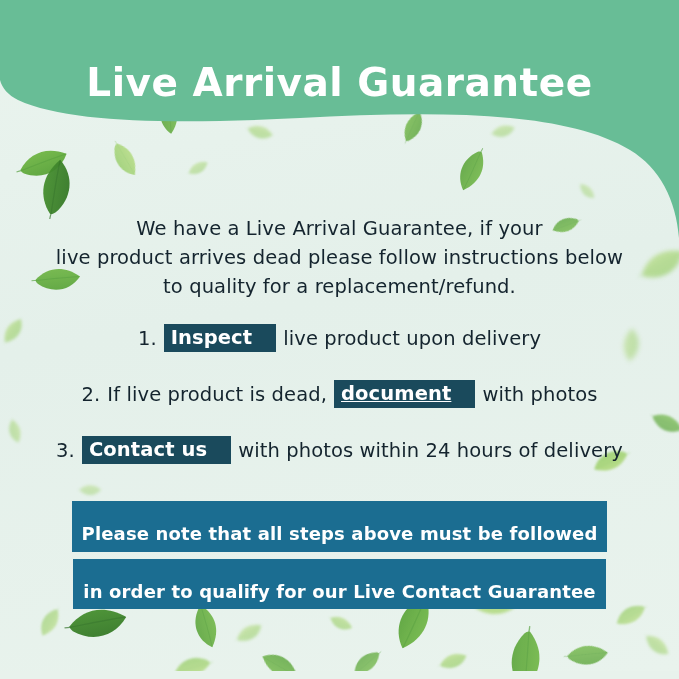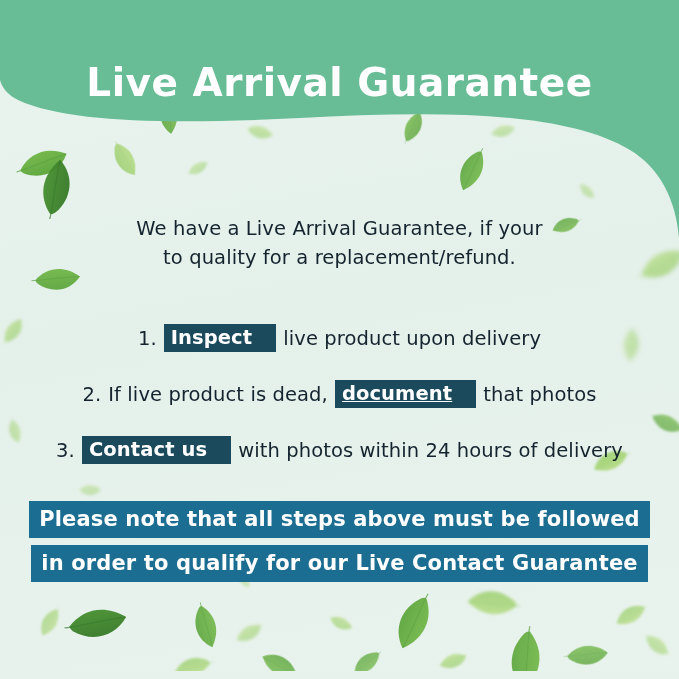--- a/index.html
+++ b/index.html
@@ -123,23 +123,23 @@
     left: 0;
     width: 679px;
     display: flex;
     flex-direction: column;
     align-items: center;
   }
   .notice-bar {
     background: #1b6d91;
     color: #ffffff;
     font-weight: 700;
-    font-size: 21px;
+    font-size: 18px;
     font-family: "DejaVu Sans", sans-serif;
-    padding: 6px 10px 7px 10px;
+    padding: 23px 10px 7px 10px;
     margin-bottom: 7px;
     white-space: nowrap;
     letter-spacing: 0.15px;
     line-height: 1.15;
   }
 </style>
 </head>
 <body>
 
 <div id="banner-root" style="background: linear-gradient(170deg, rgb(234, 244, 238) 0%, rgb(228, 240, 234) 45%, rgb(233, 243, 237) 100%);">
@@ -624,36 +624,37 @@
                C8,95 2,88 0,80 Z" fill="#68bd96"></path>
     </svg>
   </div>
 
   <h1 class="header-title" style="color: rgb(255, 255, 255);">Live Arrival Guarantee</h1>
 
   <div class="content">
 
     <div class="intro" style="color: rgb(20, 36, 46);">
       <span class="intro-line">We have a Live Arrival Guarantee, if your</span>
+      <span class="intro-line">live product arrives dead please follow instructions below</span>
       <span class="intro-line">to quality for a replacement/refund.</span>
     </div>
 
     <div class="steps">
 
       <div class="step" style="color: rgb(20, 36, 46);">
         <span class="step-num">1.</span>
         <span class="chip" style="background: rgb(26, 74, 92);">Inspect</span>
         <span class="step-post">live product upon delivery</span>
       </div>
 
       <div class="step" style="color: rgb(20, 36, 46);">
         <span class="step-num">2.</span>
         <span class="step-pre">If live product is dead,</span>
         <span class="chip" style="background: rgb(26, 74, 92); text-decoration: underline;">document</span>
-        <span class="step-post">that photos</span>
+        <span class="step-post">with photos</span>
       </div>
 
       <div class="step" style="color: rgb(20, 36, 46);">
         <span class="step-num">3.</span>
         <span class="chip" style="background: rgb(26, 74, 92);">Contact us</span>
         <span class="step-post">with photos within 24 hours of delivery</span>
       </div>
 
     </div>
 

